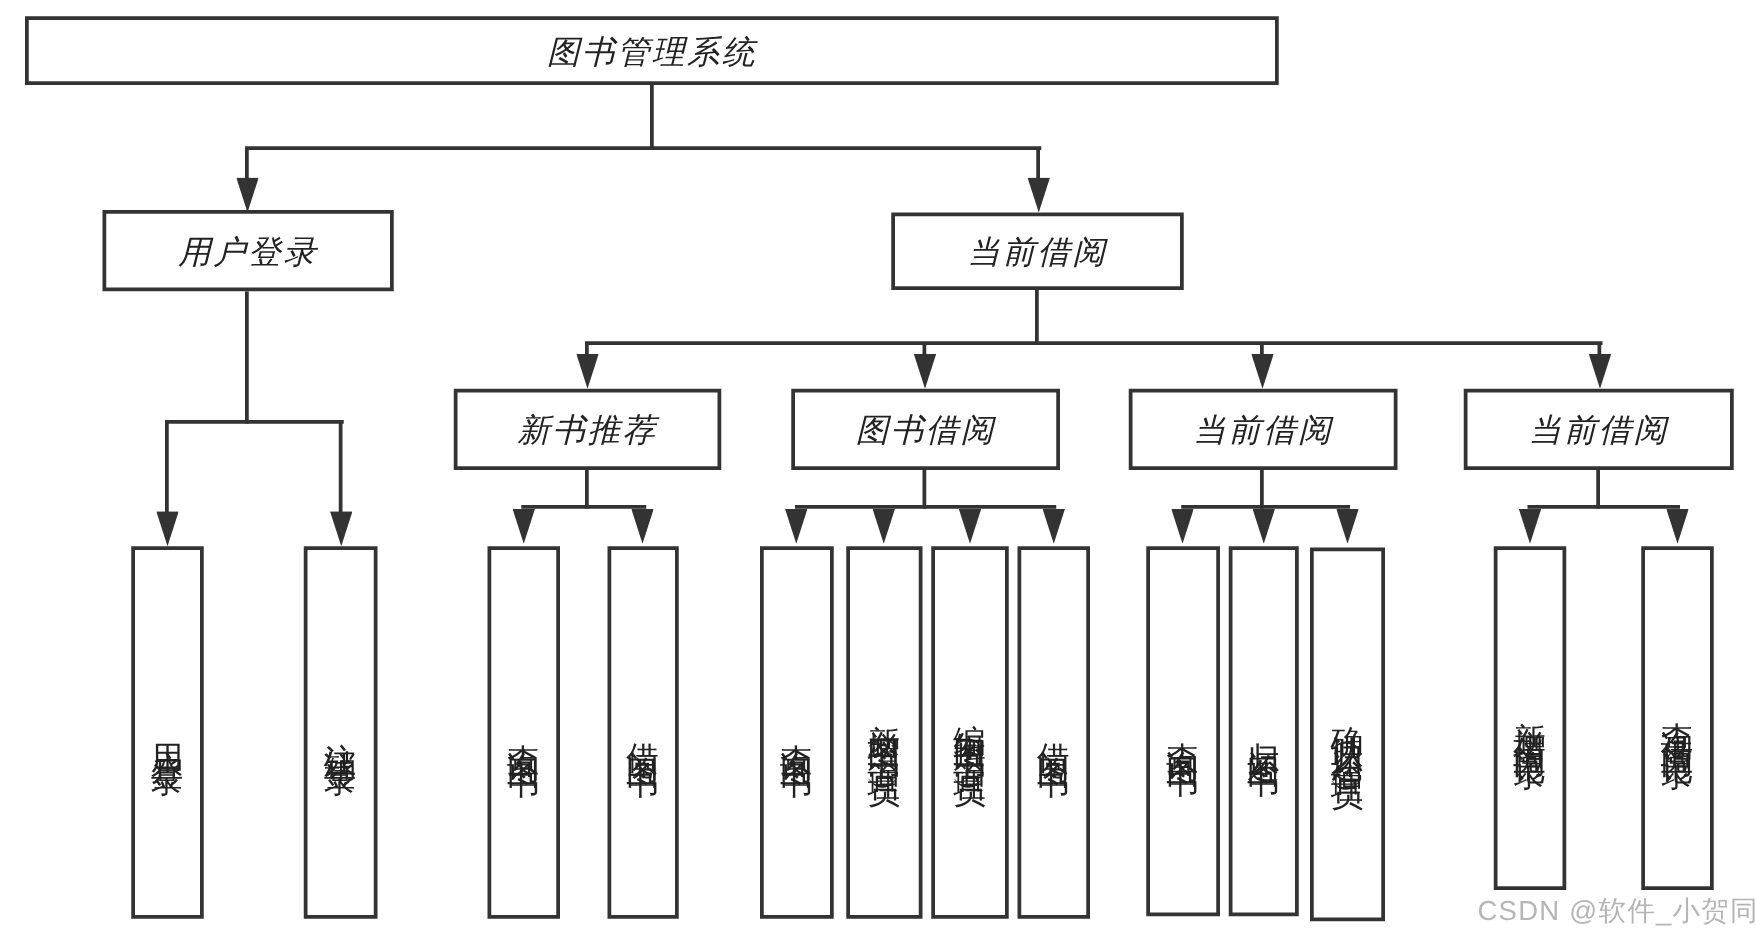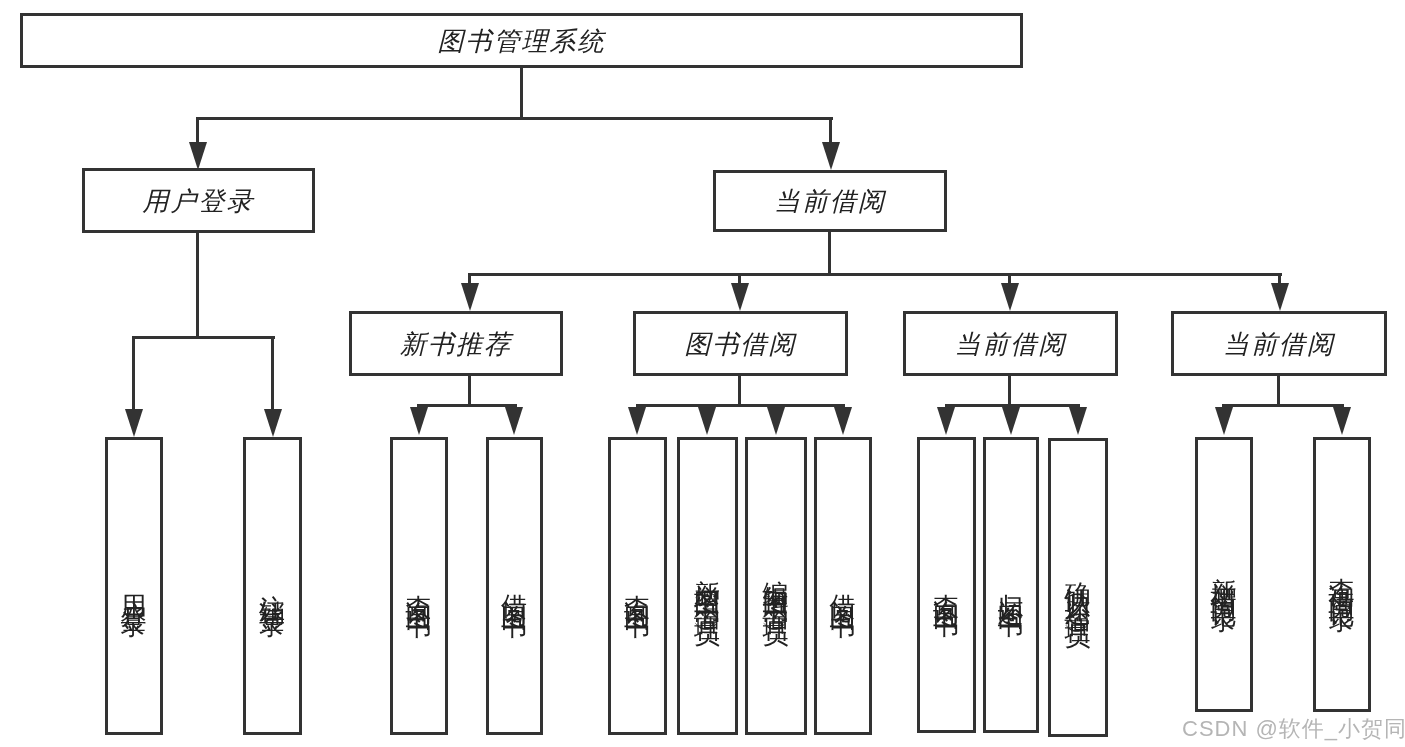--- a/index.html
+++ b/index.html
@@ -108,21 +108,21 @@
   <div class="line" style="left:1277px; top:376px; width:3px;   height:31px;"></div>
   <div class="line" style="left:1222px; top:404px; width:122px; height:3px;"></div>
   <div class="arrow" style="left:1215px; top:407px;"></div>
   <div class="arrow" style="left:1333px; top:407px;"></div>
 
   <div class="node hnode" style="left:20px; top:13px; width:1003px; height:55px;">图书管理系统</div>
 
   <div class="node hnode" style="left:82px; top:168px; width:233px; height:65px;">用户登录</div>
   <div class="node hnode" style="left:713px; top:170px; width:234px; height:62px;">当前借阅</div>
 
-  <div class="node hnode" style="left:349px; top:311px; width:214px; height:65px;">新书推荐</div>
+  <div class="node hnode" style="left:363px; top:311px; width:214px; height:65px;">新书推荐</div>
   <div class="node hnode" style="left:633px; top:311px; width:215px; height:65px;">图书借阅</div>
   <div class="node hnode" style="left:903px; top:311px; width:215px; height:65px;">当前借阅</div>
   <div class="node hnode" style="left:1171px; top:311px; width:216px; height:65px;">当前借阅</div>
 
   <div class="node vnode" style="left:105px; top:437px; width:58px; height:298px;">用户登录</div>
   <div class="node vnode" style="left:243px; top:437px; width:59px; height:298px;">注销登录</div>
 
   <div class="node vnode" style="left:390px; top:437px; width:58px; height:298px;">查询图书</div>
   <div class="node vnode" style="left:486px; top:437px; width:57px; height:298px;">借阅图书</div>
 

